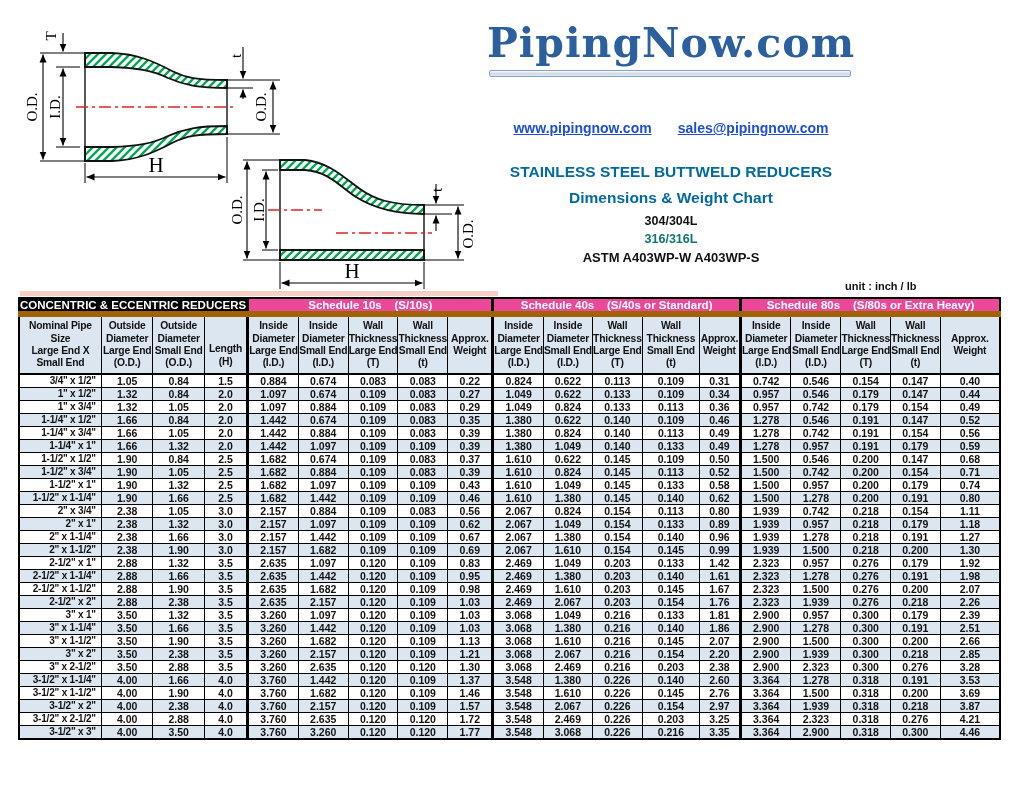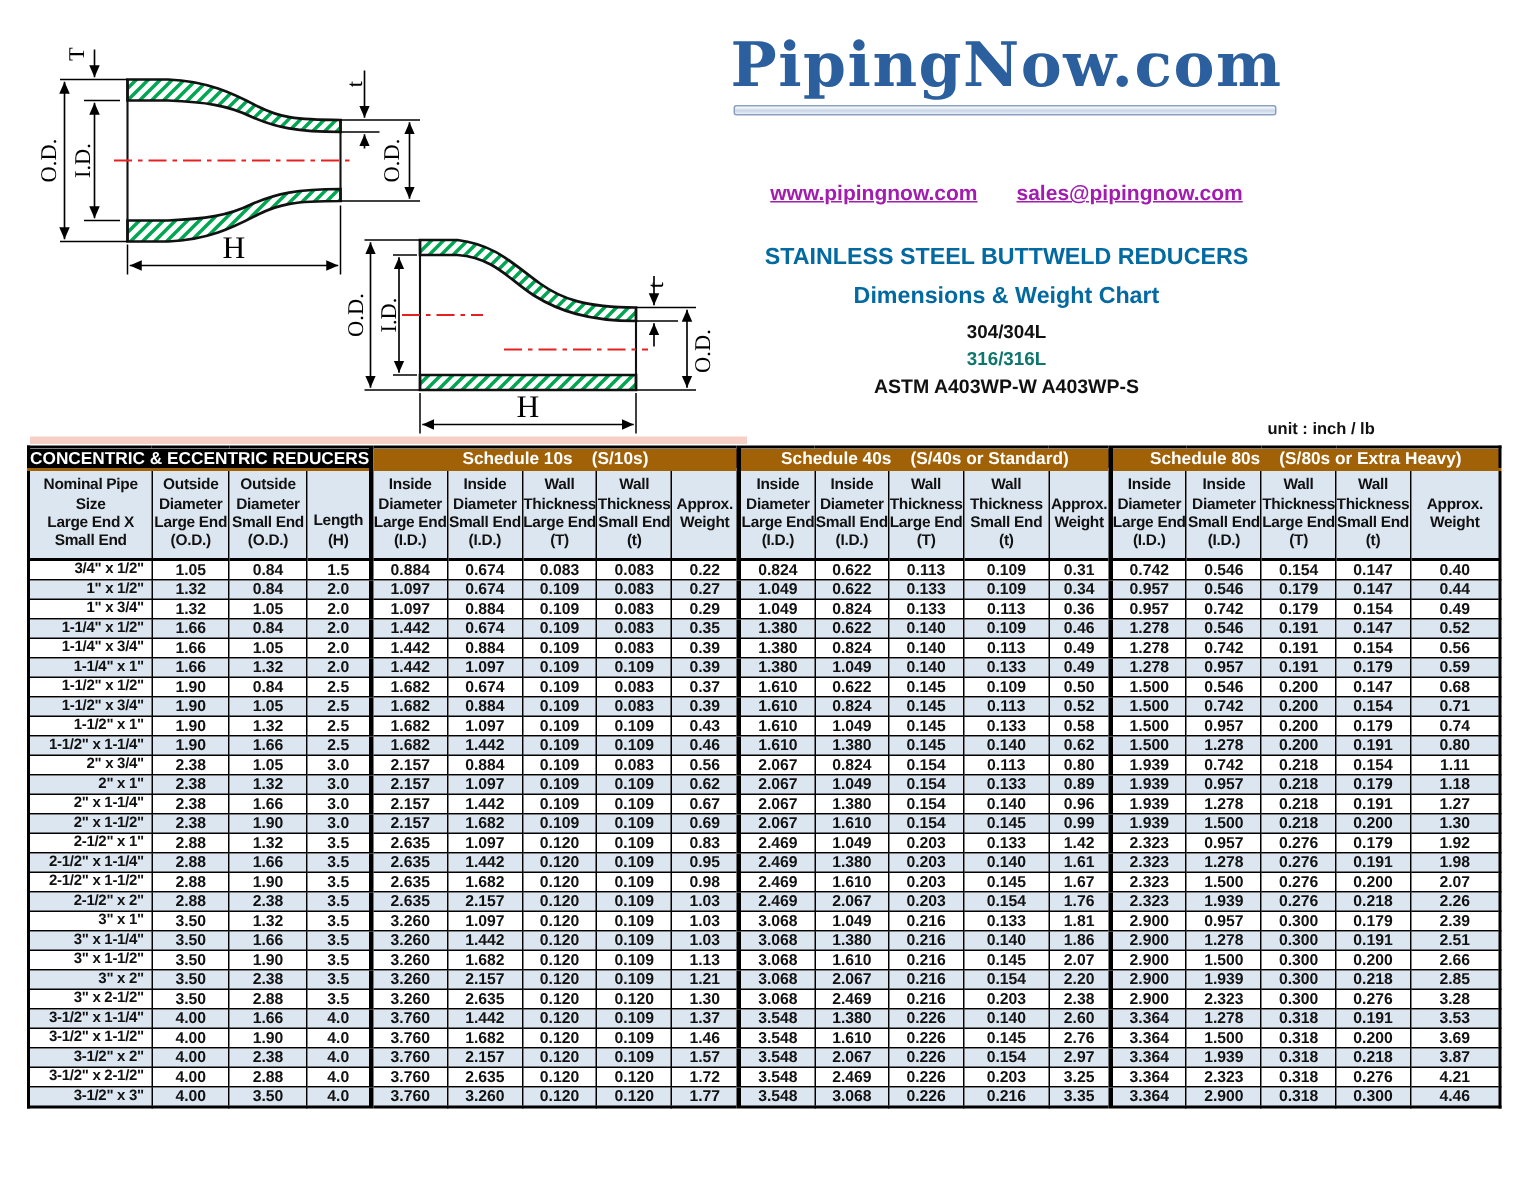--- a/index.html
+++ b/index.html
@@ -5,21 +5,21 @@
   * { margin:0; padding:0; box-sizing:border-box; }
   html,body { background:#fff; }
   body { width:1024px; height:791px; font-family:"Liberation Sans", sans-serif; position:relative; overflow:hidden; }
   #page { position:absolute; left:0; top:0; width:1024px; height:791px; background:#fff; }
 
   
   #header-block { position:absolute; left:485px; top:0; width:372px; height:280px; text-align:center; }
   .logo { position:absolute; left:0; top:22px; width:100%; font-family:"DejaVu Serif", serif; font-weight:bold; font-size:41px; line-height:1.05; color:#2b5f9e; letter-spacing:1px; }
   .logo-bar { position:absolute; left:4px; top:70px; width:362px; height:7px; border:1px solid #8aa0c0; border-radius:2px; background:linear-gradient(#fdfeff,#c9d5e6 55%,#e8eef6); }
   .links { position:absolute; left:0; top:120px; width:100%; font-size:14px; font-weight:bold; color:#2233cc; white-space:nowrap; }
-  .links a { color:#a21caf; text-decoration:underline; }
+  .links a { color:#1d4ed8; text-decoration:underline; }
   .links .gap { display:inline-block; width:26px; }
   .t1 { position:absolute; left:0; top:163px; width:100%; font-size:15.5px; font-weight:bold; color:#0369a1; }
   .t2 { position:absolute; left:0; top:189px; width:100%; font-size:15.5px; font-weight:bold; color:#0369a1; }
   .t3 { position:absolute; left:0; top:214px; width:100%; font-size:12.5px; font-weight:bold; color:#111;text-align:center; }
   .t4 { position:absolute; left:0; top:232px; width:100%; font-size:12.5px; font-weight:bold; color:#0f766e; }
   .t5 { position:absolute; left:0; top:250px; width:100%; font-size:13px; font-weight:bold; color:#111; }
   #unit-label { position:absolute; left:845px; top:280px; font-size:11px; font-weight:bold; color:#111; }
 
   
   #diagram-svg { position:absolute; left:0; top:0; }
@@ -29,23 +29,23 @@
   .cap      { stroke:#111; stroke-width:1.4; fill:none; }
   .cline    { stroke:#e62020; stroke-width:1.3; fill:none; stroke-dasharray:12 4 3 4; }
   .dim-text { font-family:"Liberation Serif", serif; font-size:15px; fill:#000; }
   .dim-text-big { font-family:"Liberation Serif", serif; font-size:21px; fill:#000; }
   #pink-strip { position:absolute; left:20px; top:291px; width:478px; height:5px; background:rgba(236,150,125,0.45); }
 
   
   #table-wrap { position:absolute; left:18px; top:297px; }
   table { border-collapse:collapse; table-layout:fixed; border:2px solid #000; background:#fff; }
   th,td { border:1px solid #000; overflow:hidden; white-space:nowrap; }
-  th.grp { height:15px; font-size:11.5px; font-weight:bold; color:#fff; text-align:center; white-space:pre; border-bottom:2px solid #a16207; }
+  th.grp { height:15px; font-size:11.5px; font-weight:bold; color:#fff; text-align:center; white-space:pre; border-bottom:6px solid #a16207; }
   th.grp.dark { background:#000; }
-  th.grp.blue { background:#a16207; }
+  th.grp.blue { background:#ec4899; }
   th.colhead { height:60px; background:#dce6f1; font-size:10.3px; font-weight:bold; color:#111; line-height:12.3px; text-align:center; vertical-align:middle; letter-spacing:-0.2px; padding:1px 0; border-bottom:2px solid #000; }
   th.colhead.vb { vertical-align:bottom; padding-bottom:5px; }
   td { height:12.7px; font-size:10.5px; font-weight:bold; color:#111; line-height:12px; padding:0 3px; }
   td.num  { text-align:center; }
   td.name { text-align:right; padding-right:5px; font-size:10px; letter-spacing:-0.2px; }
   tr.band td { background:#dce6f1; }
   .gb { border-left:3px solid #000 !important; }
 </style>
 </head>
 <body>

